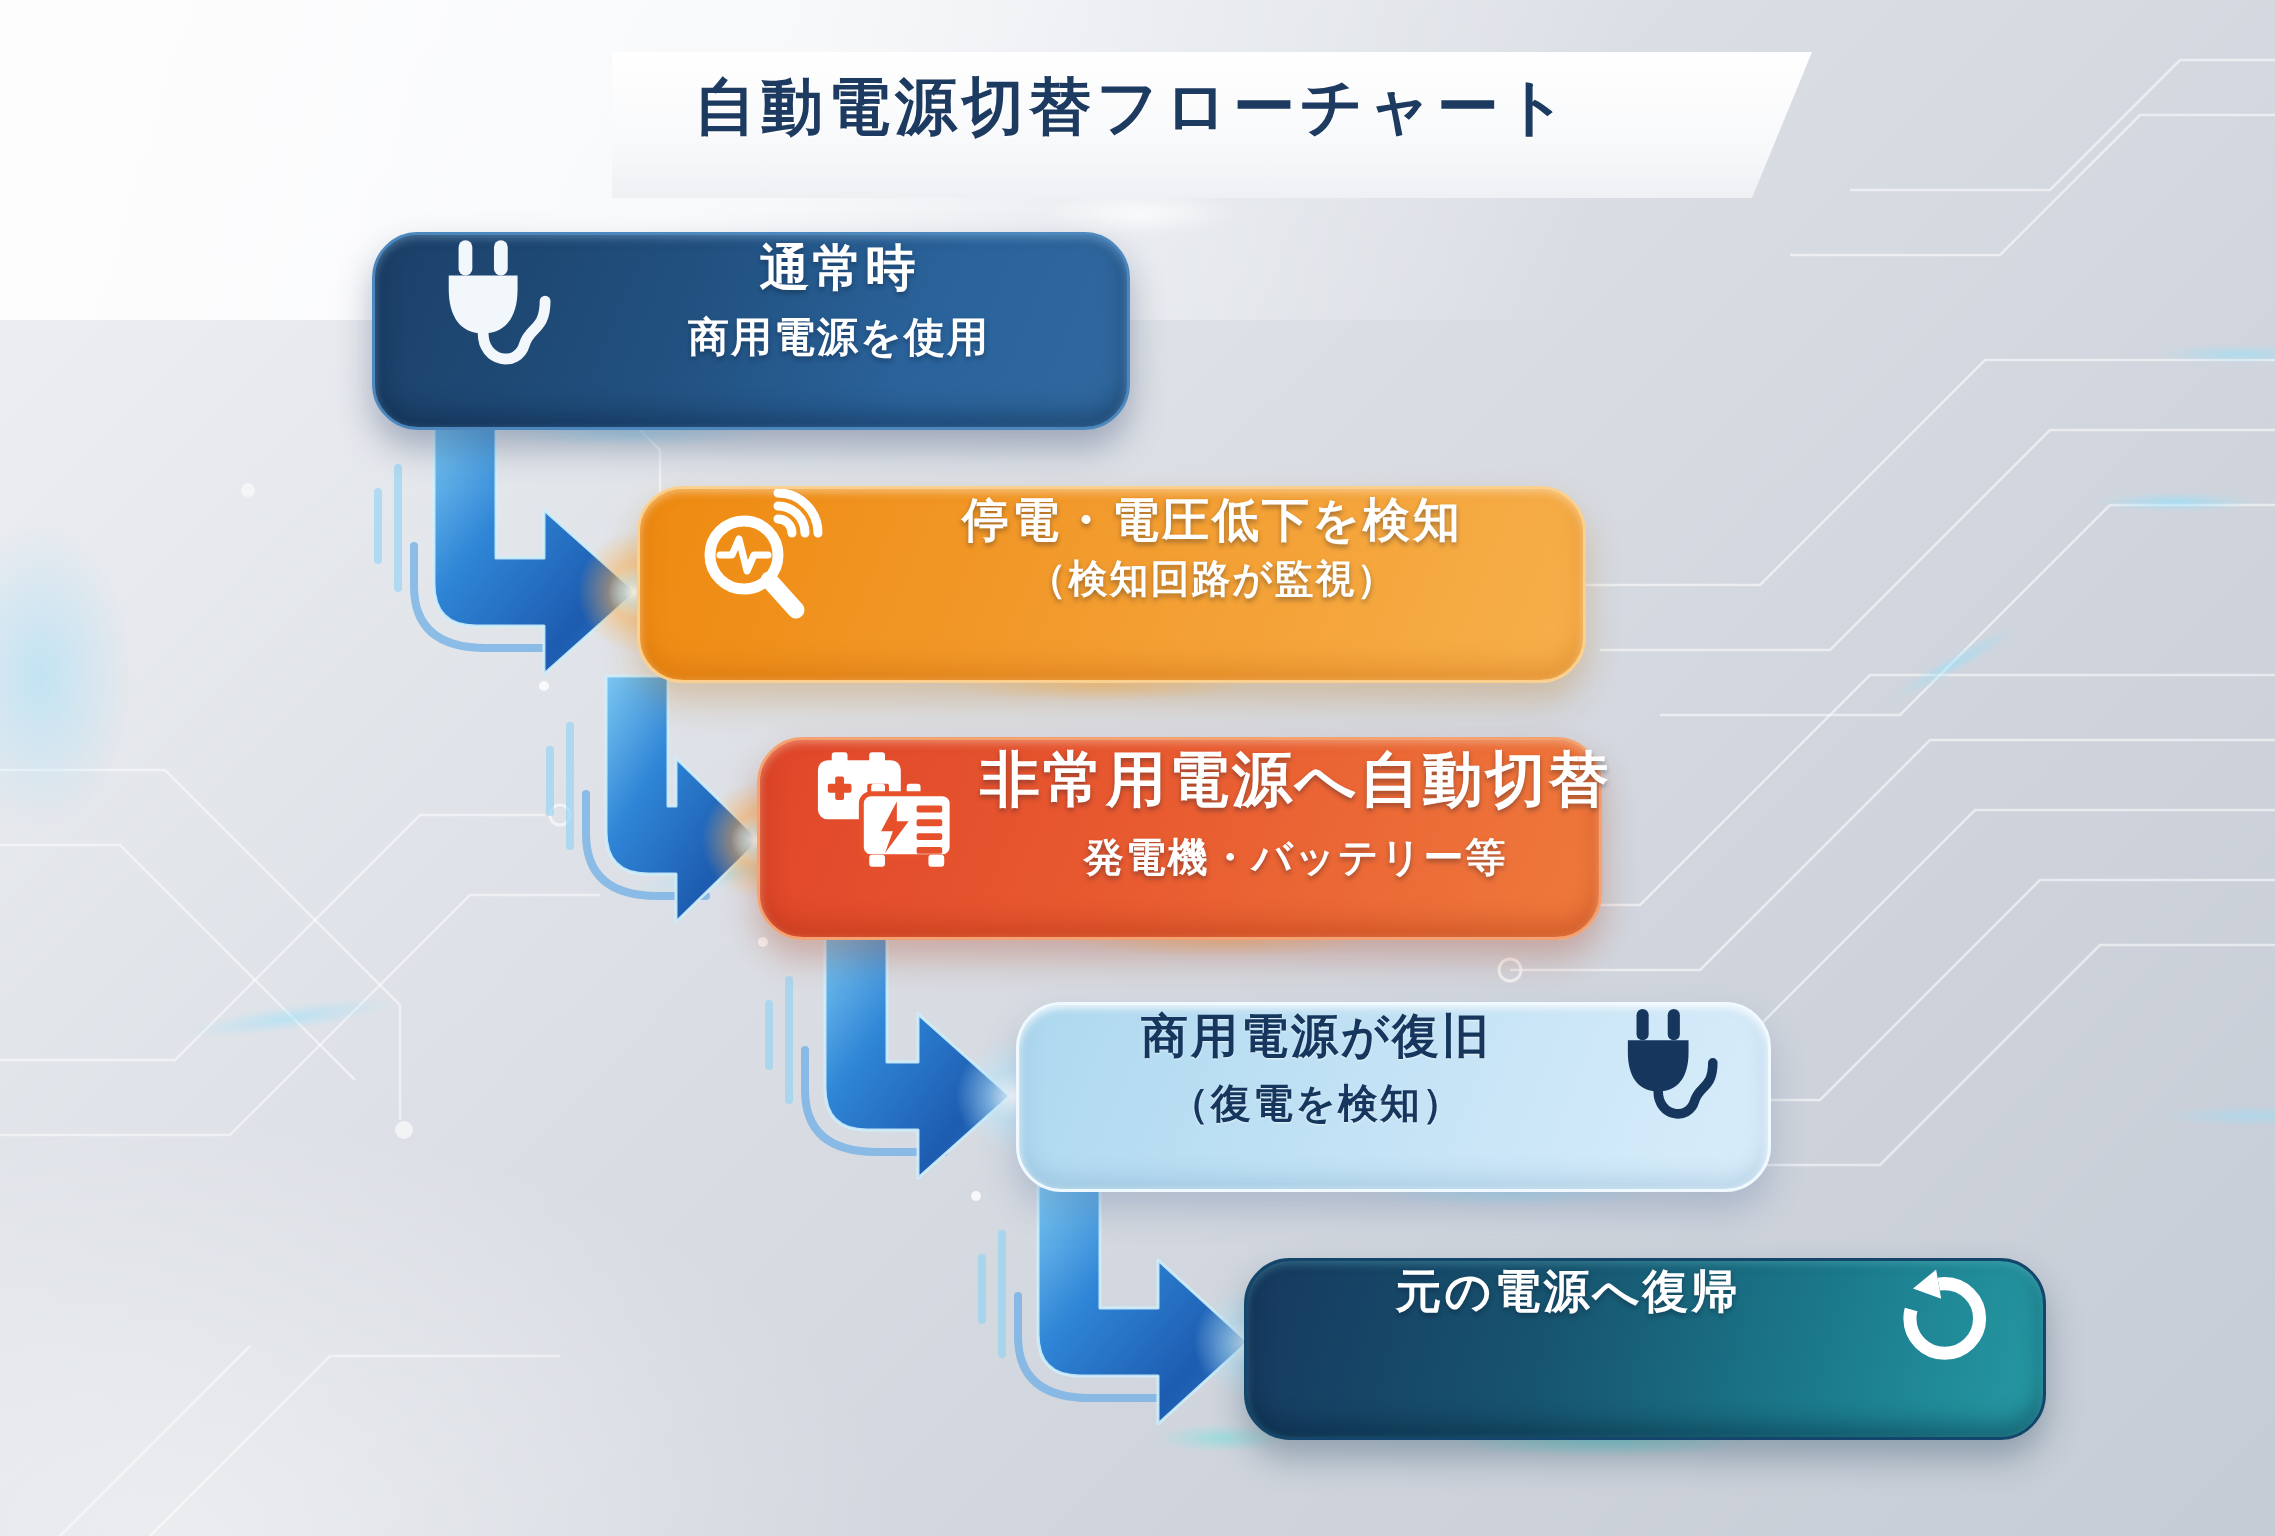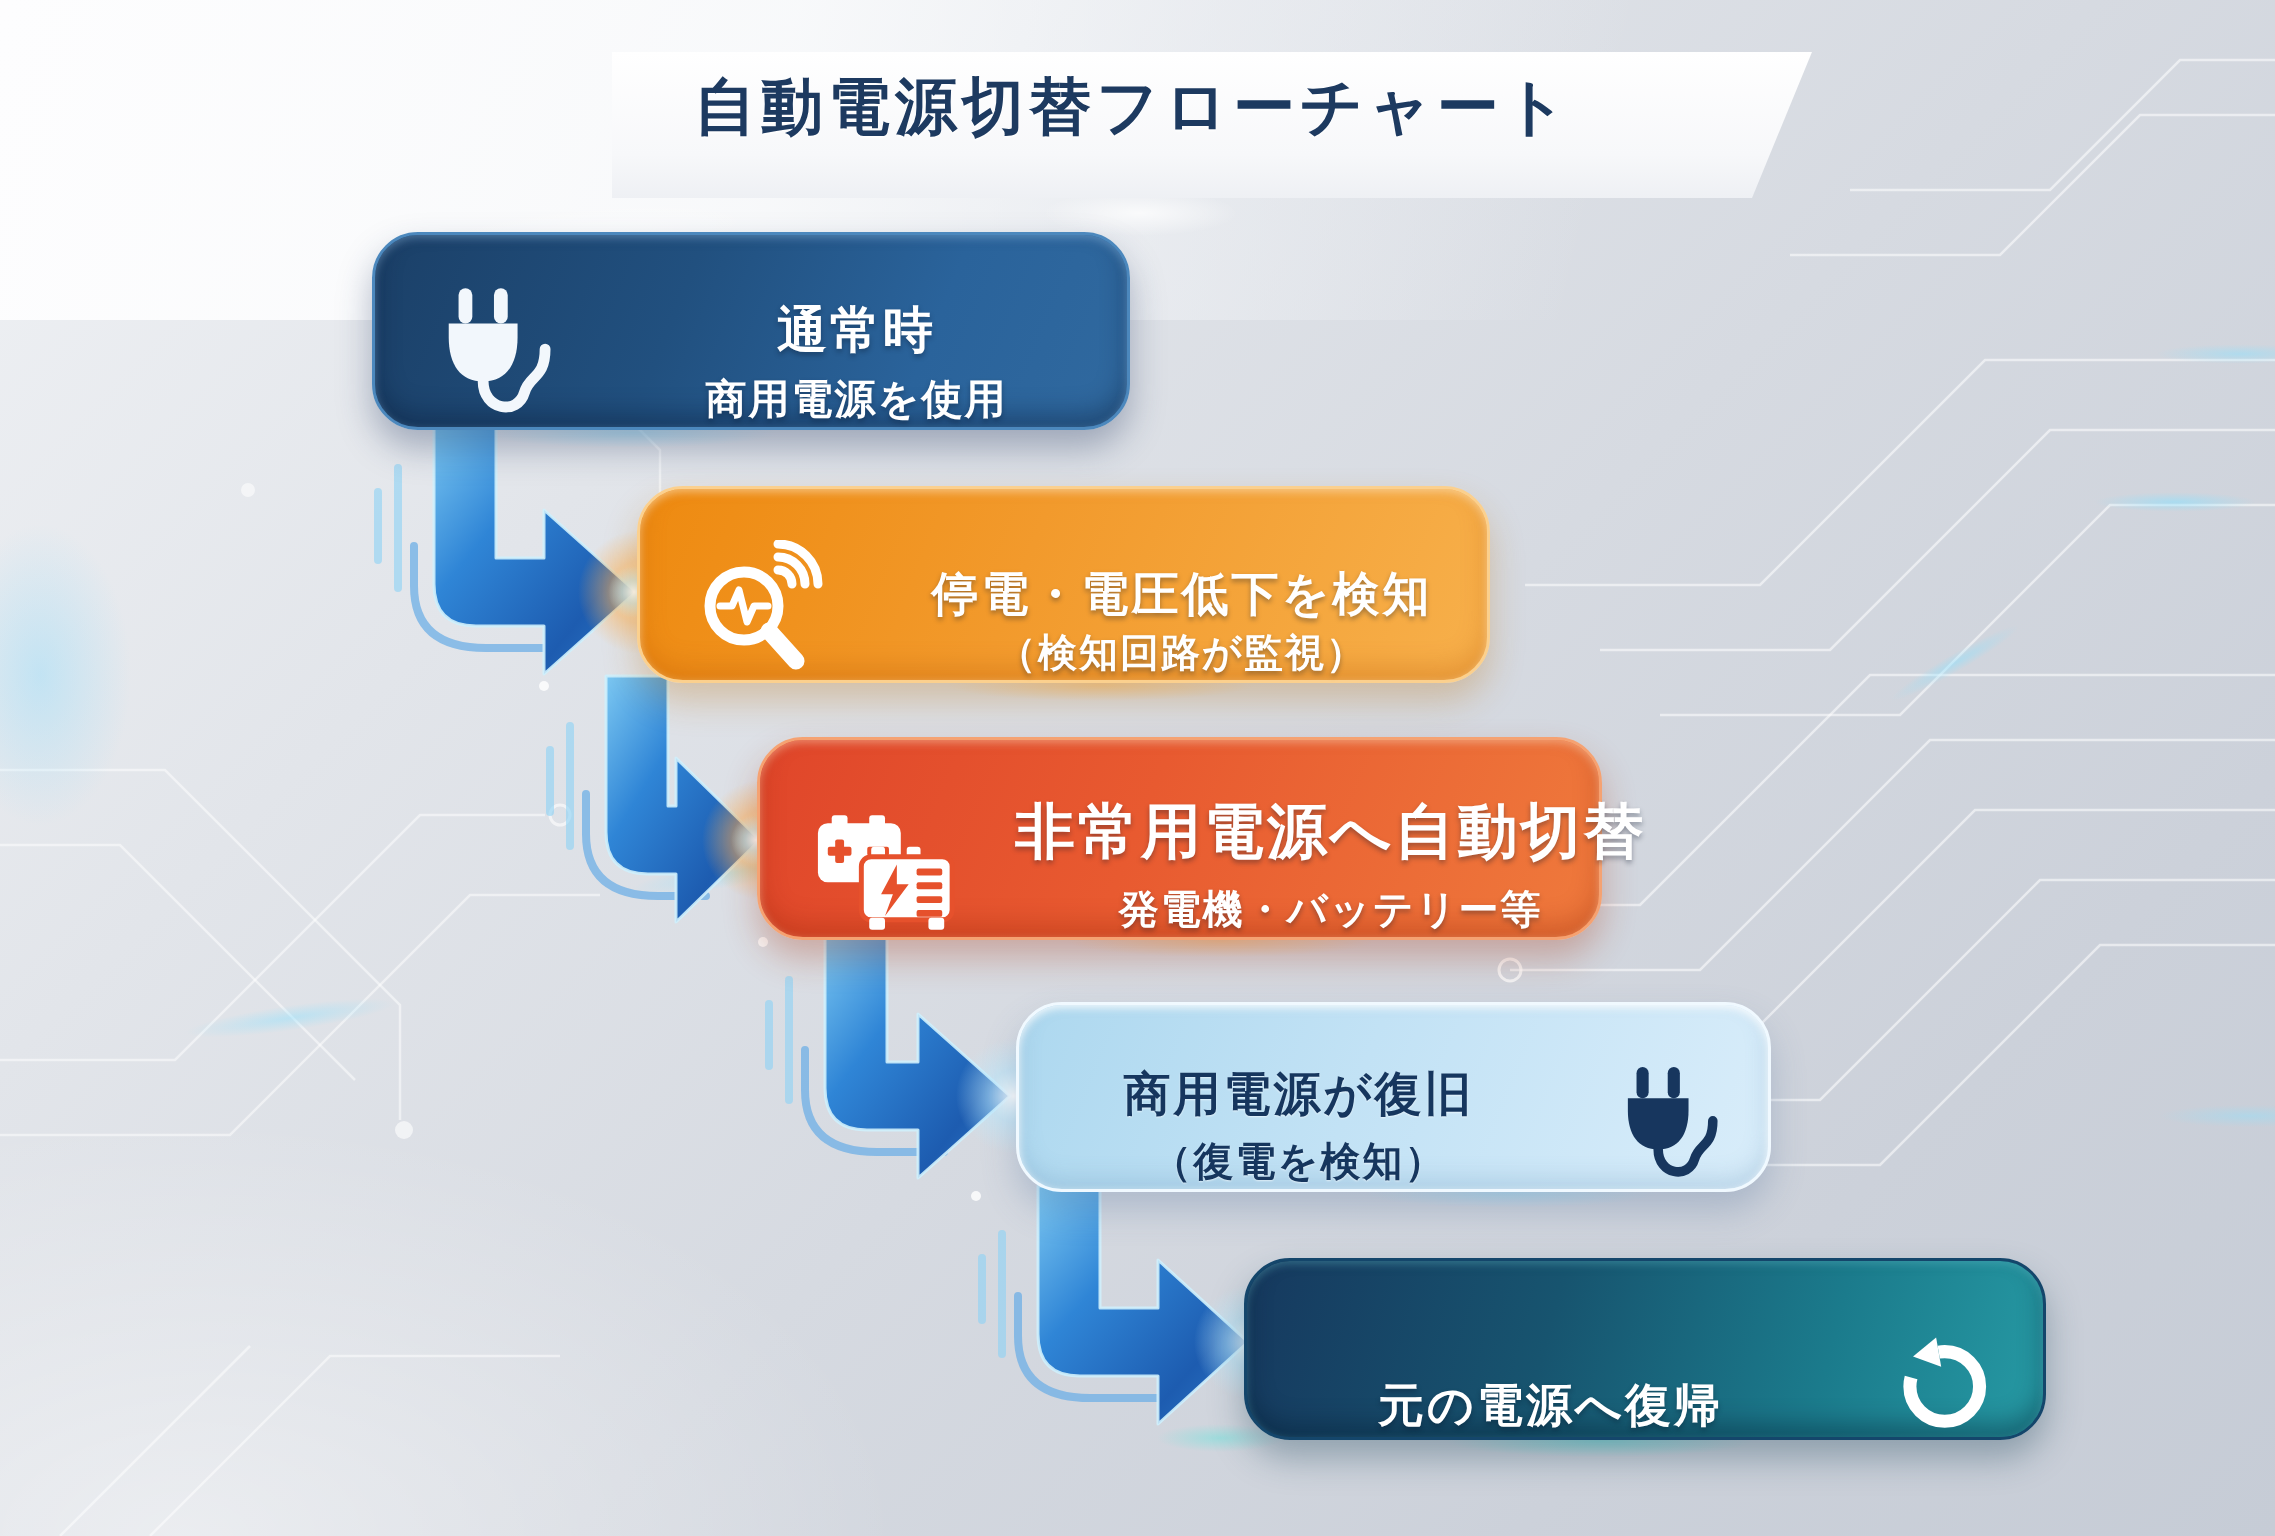--- a/index.html
+++ b/index.html
@@ -30,34 +30,34 @@
     box-shadow:0 18px 32px rgba(95,105,130,.3);
   }
   .page-title{
     position:absolute;left:694px;top:76px;margin:0;
     font-size:62px;line-height:62px;font-weight:800;letter-spacing:5px;
     color:#1d3a60;text-shadow:0 2px 2px rgba(255,255,255,.8);
     white-space:nowrap;
   }
   
   .step{
-    position:absolute;display:flex;align-items:flex-end;box-sizing:border-box;
-    border-radius:46px;color:#ffffff;gap:35px;
+    position:absolute;display:flex;align-items:flex-start;box-sizing:border-box;
+    border-radius:46px;color:#ffffff;
   }
   .step .icon-wrap{flex:0 0 auto;display:flex;align-items:center;justify-content:center;}
   .step .txt{flex:1 1 auto;text-align:center;padding:0 20px;}
   .step .l1{font-weight:800;letter-spacing:3px;white-space:nowrap;}
   .step .l2{font-weight:700;letter-spacing:2px;white-space:nowrap;}
   .s1,.s2,.s3,.s5 .txt{text-shadow:0 3px 5px rgba(10,20,40,.35);}
   .s1{left:372px;top:232px;width:758px;height:198px;padding-left:58px;
       background:linear-gradient(112deg,#1b4068 0%,#21507f 40%,#2a639b 72%,#30699f 100%);
       border:3px solid #4c88bd;
       box-shadow:inset 0 3px 8px rgba(173,214,255,.35),inset 0 -12px 26px rgba(4,20,48,.38),0 18px 34px rgba(40,60,100,.35);}
   .s1 .l1{font-size:50px;} .s1 .l2{font-size:41px;margin-top:8px;}
-  .s2{left:637px;top:486px;width:853px;height:197px;padding-left:52px;
+  .s2{left:637px;top:486px;width:949px;height:197px;padding-left:52px;
       background:linear-gradient(112deg,#ee8a10 0%,#f29a2c 45%,#f7b04b 100%);
       border:3px solid #fbd08e;
       box-shadow:inset 0 3px 8px rgba(255,235,200,.55),inset 0 -12px 26px rgba(180,80,0,.28),0 18px 34px rgba(190,120,30,.32);}
   .s2 .l1{font-size:47px;} .s2 .l2{font-size:39px;}
   .s3{left:757px;top:737px;width:845px;height:203px;padding-left:52px;
       background:linear-gradient(112deg,#e0462a 0%,#e85a30 45%,#ef7a3c 100%);
       border:3px solid #f5a272;
       box-shadow:inset 0 3px 8px rgba(255,220,190,.45),inset 0 -12px 26px rgba(140,30,0,.3),0 18px 34px rgba(170,60,25,.32);}
   .s3 .l1{font-size:60px;} .s3 .l2{font-size:40px;margin-top:9px;}
   .s4{left:1016px;top:1002px;width:755px;height:190px;padding-right:50px;color:#16365e;

